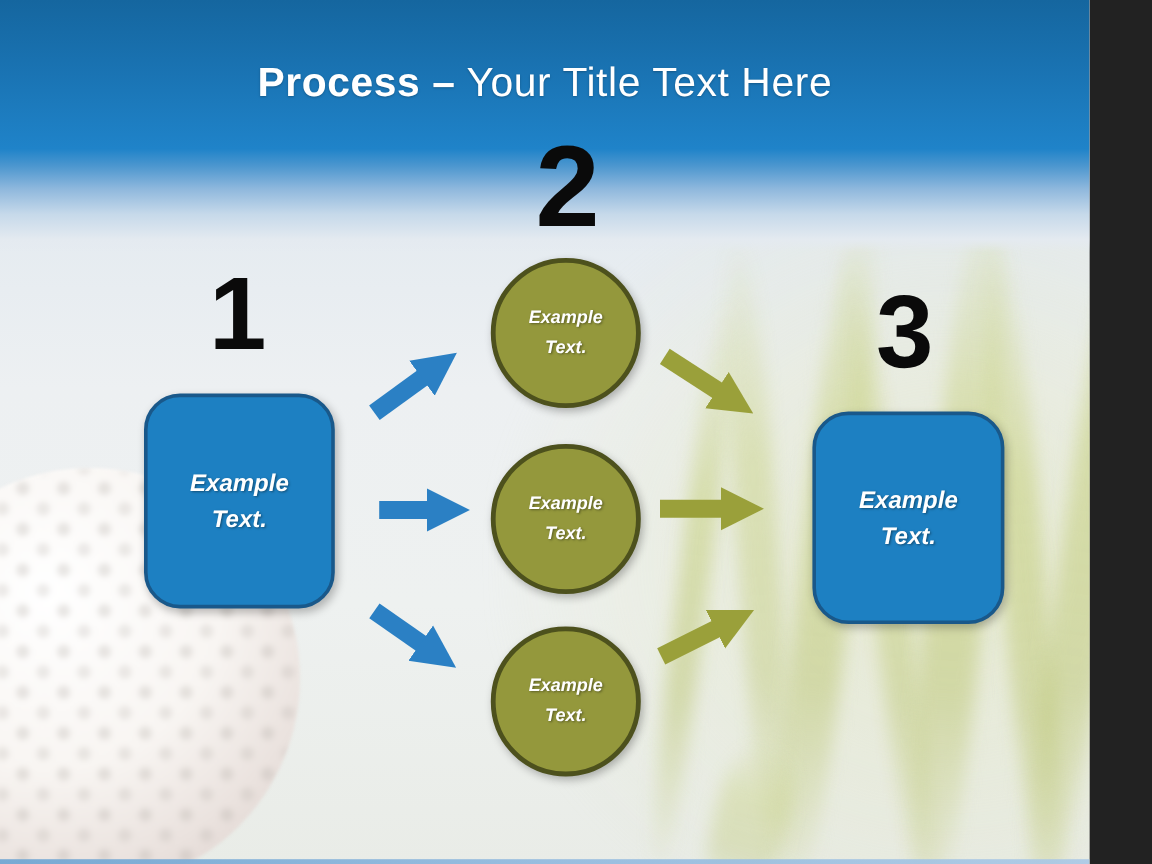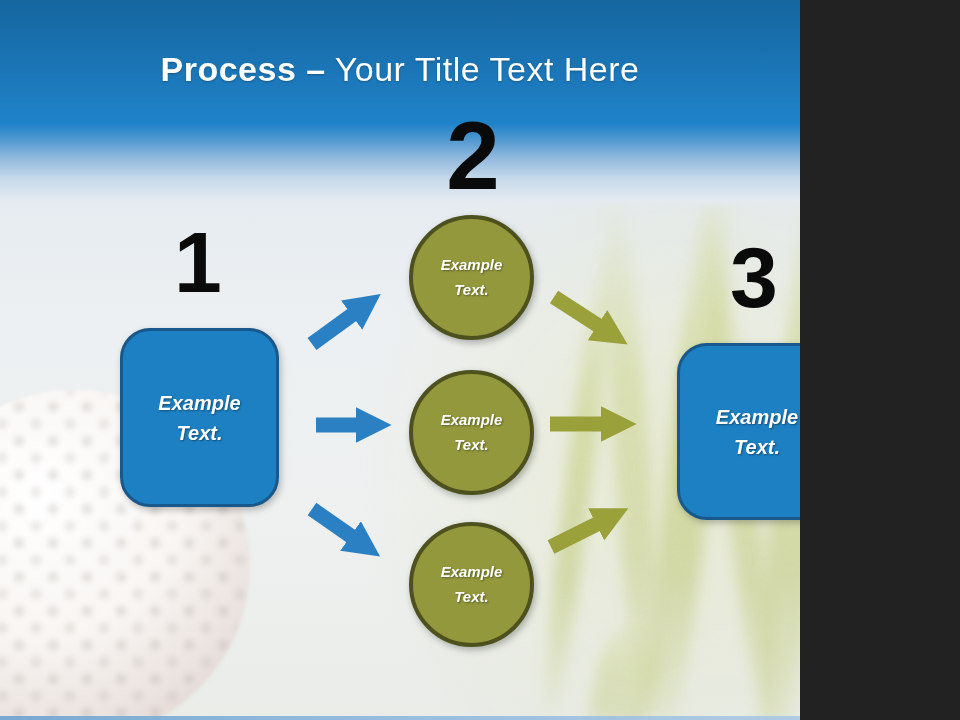--- a/index.html
+++ b/index.html
@@ -1,17 +1,17 @@
 <!DOCTYPE html>
 <html style="--c-header_top: #15669f; --c-header_blue: #1f83c9; --c-box_fill: #1d80c2; --c-box_border: #19588a; --c-circle_fill: #94983c; --c-circle_border: #4d511d; --c-arrow_blue: #2b80c4; --c-arrow_olive: #9aa03a; --c-number: #0a0a0a; --c-title_text: #ffffff;"><head>
 <meta charset="utf-8">
 <style>
   html,body{margin:0;padding:0;background:#222;}
   .slide{
-    position:relative;width:800px;height:720px;overflow:hidden;
+    position:relative;width:908px;height:720px;overflow:hidden;
     font-family:"Liberation Sans",sans-serif;
     background:linear-gradient(180deg,#dce5ee 0%,#e3eaf0 22%,#edf0f2 45%,#eef1f0 70%,#e9ece7 100%);
   }
   
   .sky-header{
     position:absolute;left:0;top:0;width:100%;height:210px;z-index:3;pointer-events:none;
     background:linear-gradient(180deg,
       var(--c-header_top) 0%, #1a74b4 30%, var(--c-header_blue) 59%,
       #4d97cf 66%, #8fb8dd 75%, #c6d9ea 85%, #e4eaf0 95%, rgba(230,236,241,0) 100%);
   }

